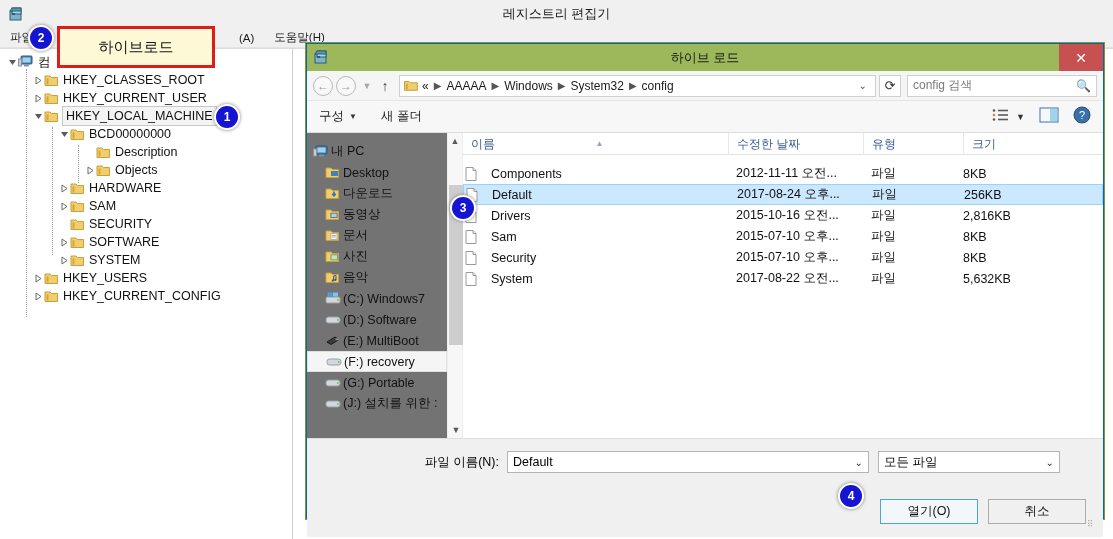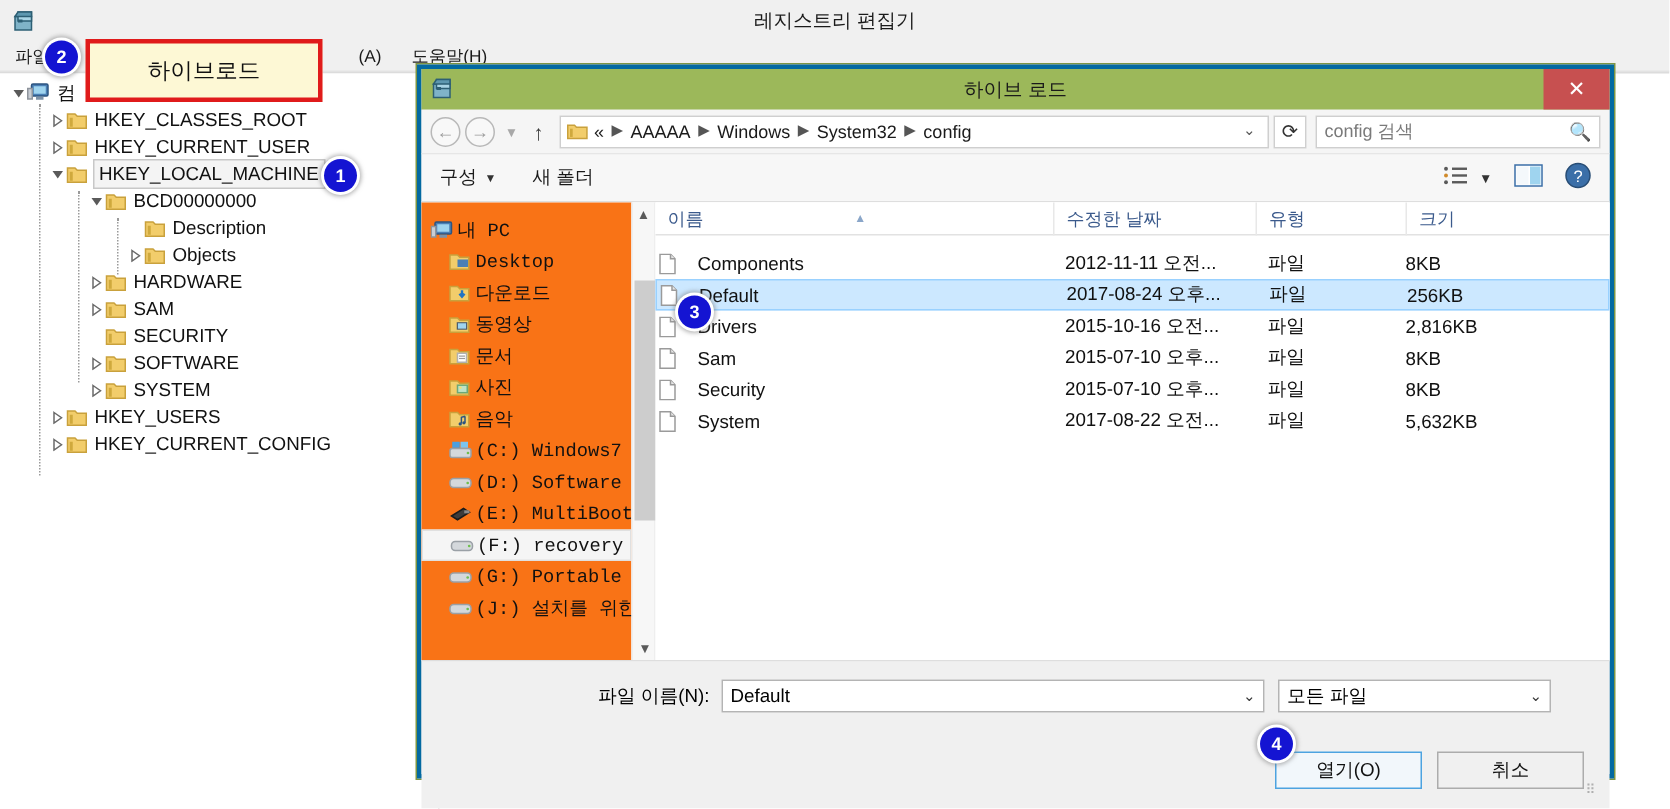--- a/index.html
+++ b/index.html
@@ -55,23 +55,23 @@
   .tree-row .tw-label { line-height: 18px; }
   .tree-row.selected .tw-label {
     background: #f4f4f4; border: 1px solid #c8c8c8; padding: 0 3px; margin-left: -1px;
   }
   .dotline {
     position: absolute; border-left: 1px dotted #9a9a9a;
   }
 
   
   .dialog {
-    position: absolute; left: 278px; top: 43px;
+    position: absolute; left: 306px; top: 43px;
     width: 798px; height: 476px;
-    border: 3px solid #0369a1;
+    border: 1px solid #0369a1;
     background: #f0f0f0;
     box-shadow: 0 0 0 1px #7d9543;
   }
   .dlg-titlebar {
     height: 27px; background: #9cb85a; position: relative;
     display: flex; align-items: center; justify-content: center;
   }
   .dlg-title-text { font-size: 13px; color: #1a1a1a; }
   .dlg-icon { position: absolute; left: 4px; top: 3px; width: 20px; height: 20px; }
   .dlg-close {
@@ -121,22 +121,22 @@
   }
   .tb-item { font-size: 12.5px; color: #1a1a1a; margin-right: 24px; display: flex; align-items: center; }
   .tb-caret { font-size: 8px; margin-left: 5px; color: #333; }
   .tb-right { margin-left: auto; display: flex; align-items: center; gap: 14px; }
 
   .dlg-main {
     height: 306px; display: flex; background: #fff;
     border-bottom: 1px solid #dedede;
   }
   .navpane {
-    width: 140px; background: #f97316; position: relative;
-    overflow: hidden; padding-top: 8px; flex: 0 0 140px; font-family: Liberation Mono, monospace;
+    width: 140px; background: #737373; position: relative;
+    overflow: hidden; padding-top: 8px; flex: 0 0 140px;
   }
   .np-row {
     display: flex; align-items: center; height: 21px;
     font-size: 12.5px; color: #111; white-space: nowrap;
     padding-left: 6px;
   }
   .np-row.indent { padding-left: 18px; }
   .np-row.selected { background: #f5f5f5; border: 1px solid #e0e0e0; }
   .np-ico { width: 18px; flex: 0 0 18px; display: inline-flex; align-items: center; }
 

